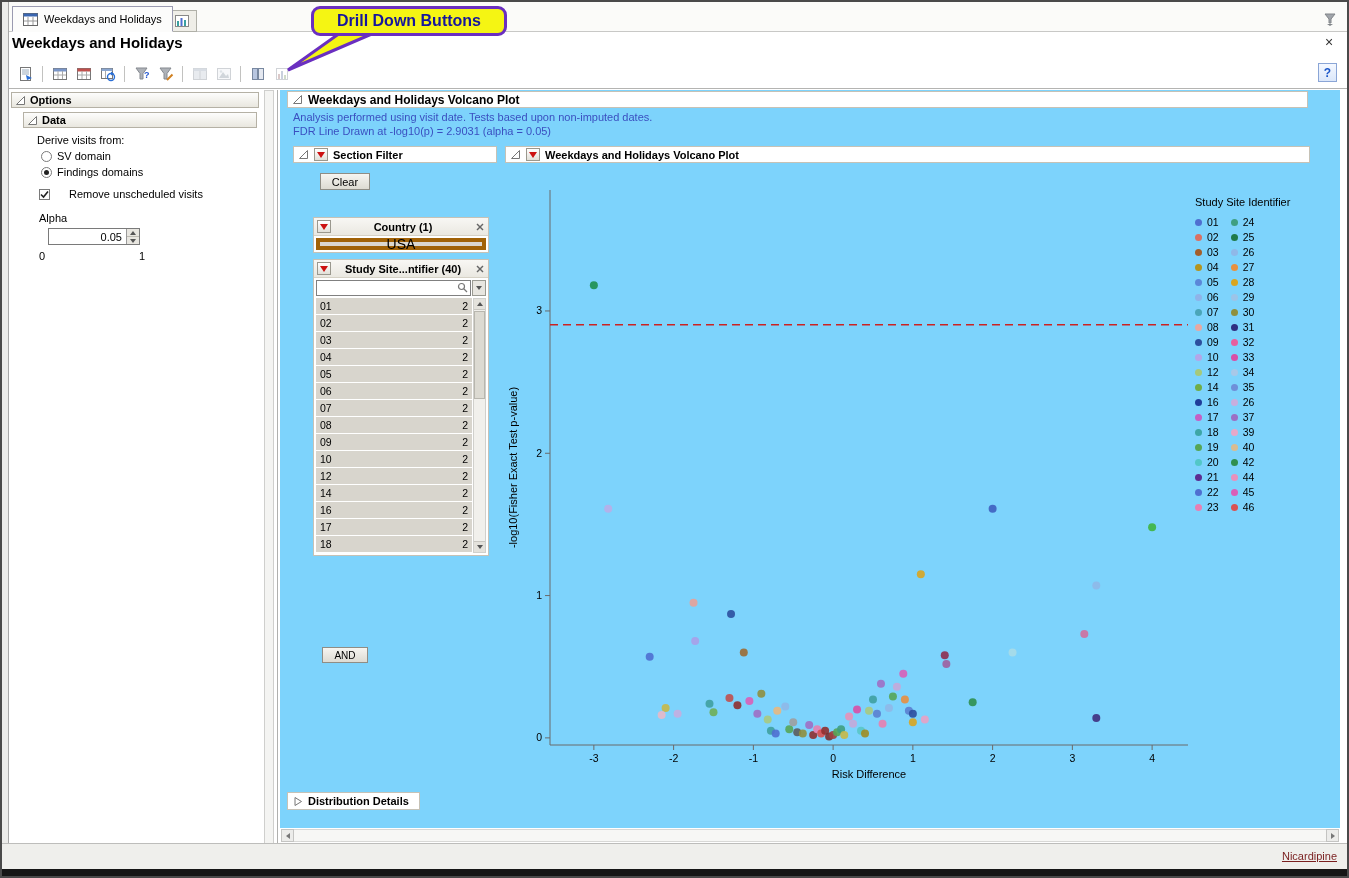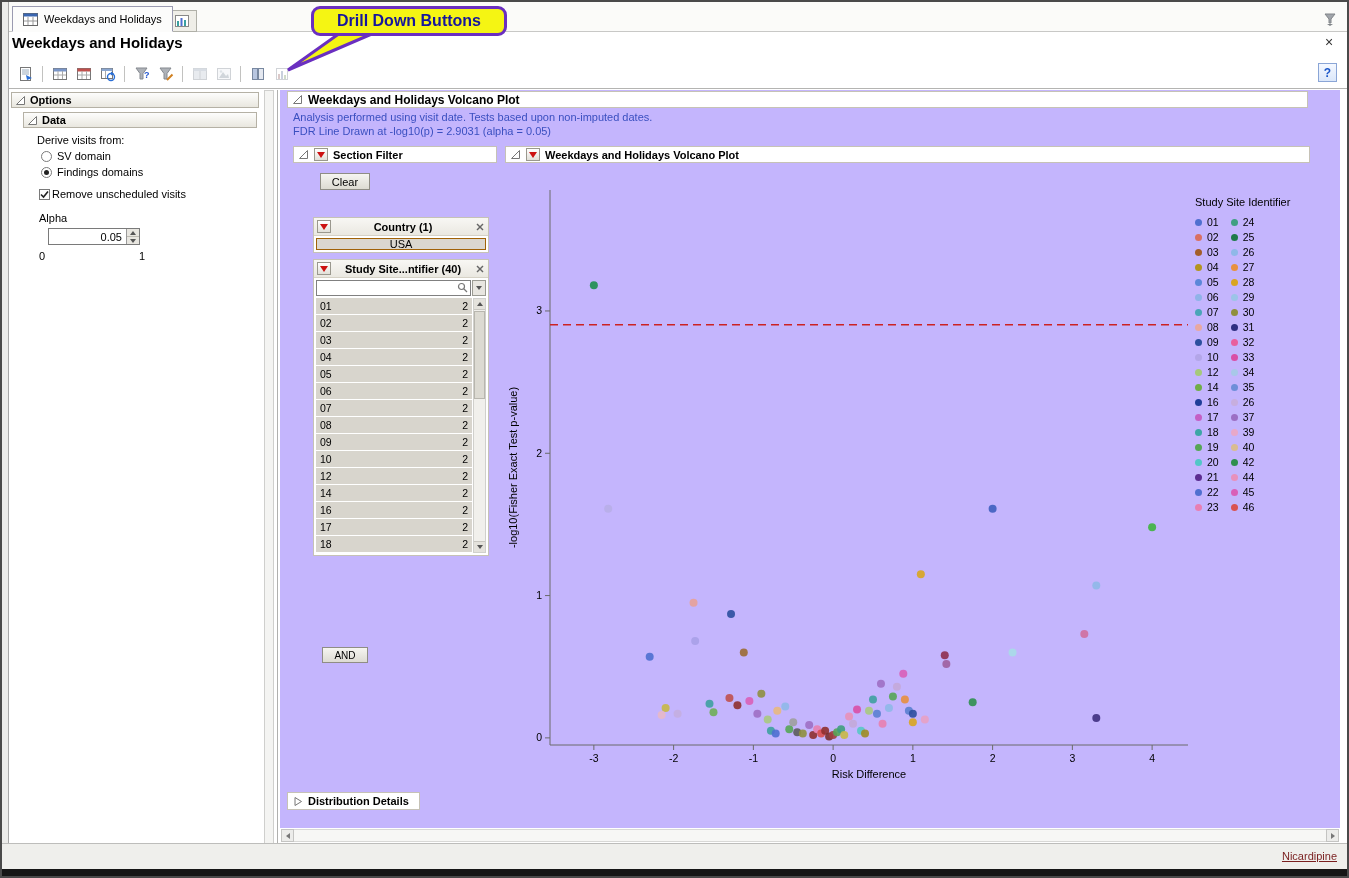--- a/index.html
+++ b/index.html
@@ -42,54 +42,54 @@
   
   .options-panel { position:absolute; left:9px; top:90px; width:254px; height:755px; background:#fff; }
   .oheader { display:flex; align-items:center; gap:4px; border:1px solid #b5b1a5;
     background:linear-gradient(#fdfdfc,#e9e7df); font-weight:bold; font-size:11px; height:16px; padding:0 3px; }
   .opt-h { position:absolute; left:2px; top:2px; right:4px;align-items:center; }
   .data-h { position:absolute; left:14px; top:22px; right:6px; }
   .derive-label { position:absolute; left:28px; top:44px; }
   .radio-row { position:absolute; display:flex; align-items:center; gap:5px; }
   .radio { width:11px; height:11px; border:1px solid #7a7a7a; border-radius:50%; background:#fff; position:relative; }
   .radio.sel::after { content:""; position:absolute; left:2px; top:2px; width:5px; height:5px; border-radius:50%; background:#222; }
-  .check-row { position:absolute; left:30px; top:98px; display:flex; align-items:center; gap:2px; }
+  .check-row { position:absolute; left:30px; top:98px; display:flex; align-items:center; gap:19px; }
   .checkbox { width:11px; height:11px; border:1px solid #7a7a7a; background:#fff; display:flex; align-items:center; justify-content:center; }
   .alpha-label { position:absolute; left:30px; top:122px; }
   .alpha-wrap { position:absolute; left:39px; top:138px; width:92px; height:17px; border:1px solid #7a7a7a; background:#fff; }
   .alpha-wrap input { position:absolute; left:0; top:0; width:76px; height:15px; border:none; outline:none;
     font-family:"Liberation Sans",sans-serif; font-size:11px; text-align:right; padding-right:3px; }
   .spin { position:absolute; right:0; top:0; width:13px; height:15px; display:flex; flex-direction:column; border-left:1px solid #9a9a9a; }
   .spin div { flex:1; background:#e8e6e0; border-bottom:1px solid #bdbbb3; display:flex; align-items:center; justify-content:center; }
   .spin div:last-child { border-bottom:none; }
   .tri-up { width:0; height:0; border-left:3px solid transparent; border-right:3px solid transparent; border-bottom:4px solid #555; }
   .tri-dn { width:0; height:0; border-left:3px solid transparent; border-right:3px solid transparent; border-top:4px solid #555; }
   .range-row { position:absolute; left:30px; top:160px; width:106px; display:flex; justify-content:space-between; }
 
   .vscroll-left { position:absolute; left:264px; top:90px; width:10px; height:755px; background:#f4f4f2; border:1px solid #cfcfcd; }
   .divider-v { position:absolute; left:277px; top:90px; width:1px; height:755px; background:#b0b0ae; }
 
   
-  .main { position:absolute; left:280px; top:90px; width:1060px; height:738px; background:#c4b5fd; }
+  .main { position:absolute; left:280px; top:90px; width:1060px; height:738px; background:#7dd3fc; }
   .outline-bar { position:absolute; display:flex; align-items:center; gap:5px; border:1px solid #c6c2b6;
     background:#fff; font-weight:bold; padding:0 4px; height:17px; }
   .note { position:absolute; color:#3a4fc0; font-size:11px; white-space:nowrap; }
   .btn { position:absolute; background:linear-gradient(#f6f5f1,#dddbd3); border:1px solid #8f8d85; font-size:11px;
     display:flex; align-items:center; justify-content:center; }
 
   
   .filter-group { position:absolute; width:176px; border:1px solid #c6c2b6; background:#fff; }
   .fg-header { height:18px; display:flex; align-items:center; gap:3px;
     background:linear-gradient(#f8f7f4,#eae8e1); border-bottom:1px solid #d6d2c6; padding:0 3px; }
   .fg-title { flex:1; text-align:center; font-weight:bold; font-size:11px; white-space:nowrap; overflow:hidden; }
   .rtri { width:14px; height:13px; border:1px solid #9a988e; background:linear-gradient(#fff,#e2e0d8);
     display:flex; align-items:center; justify-content:center; flex:none; }
   .rtri i { width:0; height:0; border-left:4px solid transparent; border-right:4px solid transparent; border-top:6px solid #cc1111; }
   .fg-close { width:10px; height:10px; flex:none; display:flex; align-items:center; justify-content:center; }
-  .sel-bar { margin:2px; height:12px; background:#dbd7cf; border:1px solid #a16207; font-size:11px;
+  .sel-bar { margin:2px; height:12px; background:#dbd7cf; border:4px solid #a16207; font-size:14px;
     display:flex; align-items:center; justify-content:center; }
   .search-row { margin:2px; display:flex; gap:1px; height:16px; }
   .search-box { flex:1; border:1px solid #808080; background:#fff; position:relative; }
   .search-box input { position:absolute; left:1px; top:1px; width:130px; height:12px; border:none; outline:none;
     font-family:"Liberation Sans",sans-serif; font-size:10px; }
   .search-mag { position:absolute; right:2px; top:1px; }
   .dd-btn { width:14px; background:#e8e6e0; border:1px solid #9a9a92; display:flex; align-items:center; justify-content:center; }
   .site-body { display:flex; margin:2px; }
   .site-rows { flex:1; }
   .site-row { height:16px; margin-bottom:1px; background:#d8d5cd; display:flex; align-items:center; padding:0 4px; font-size:10.5px; }

